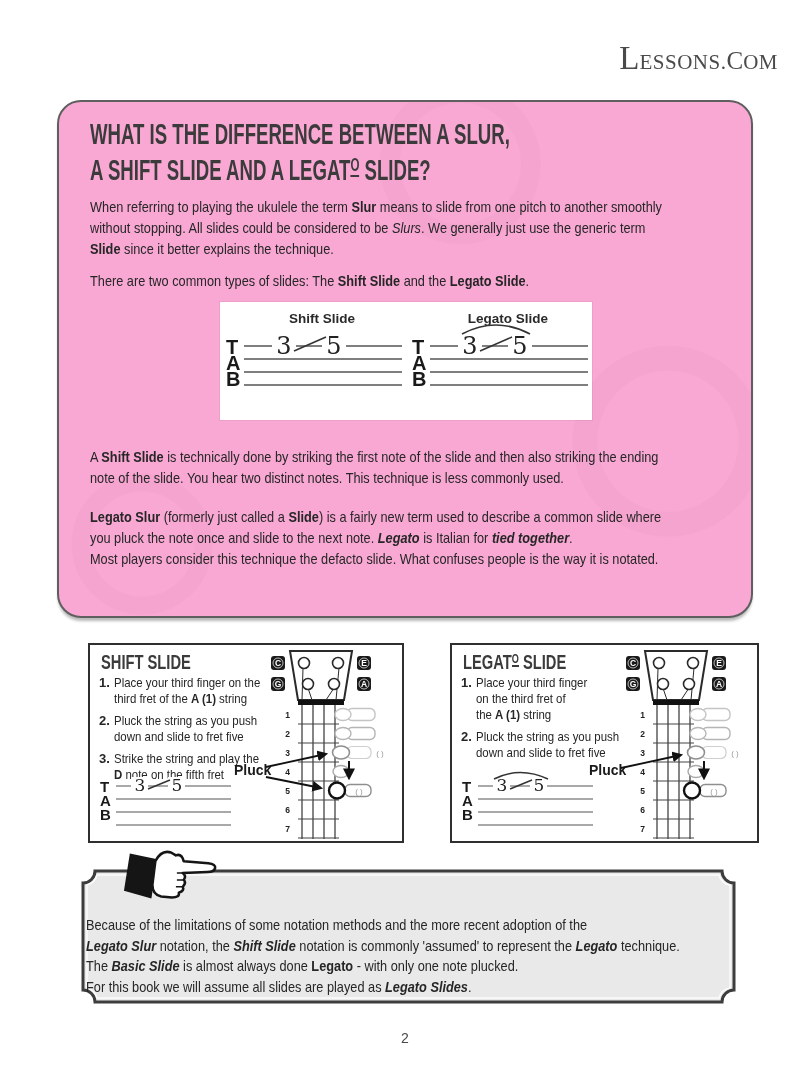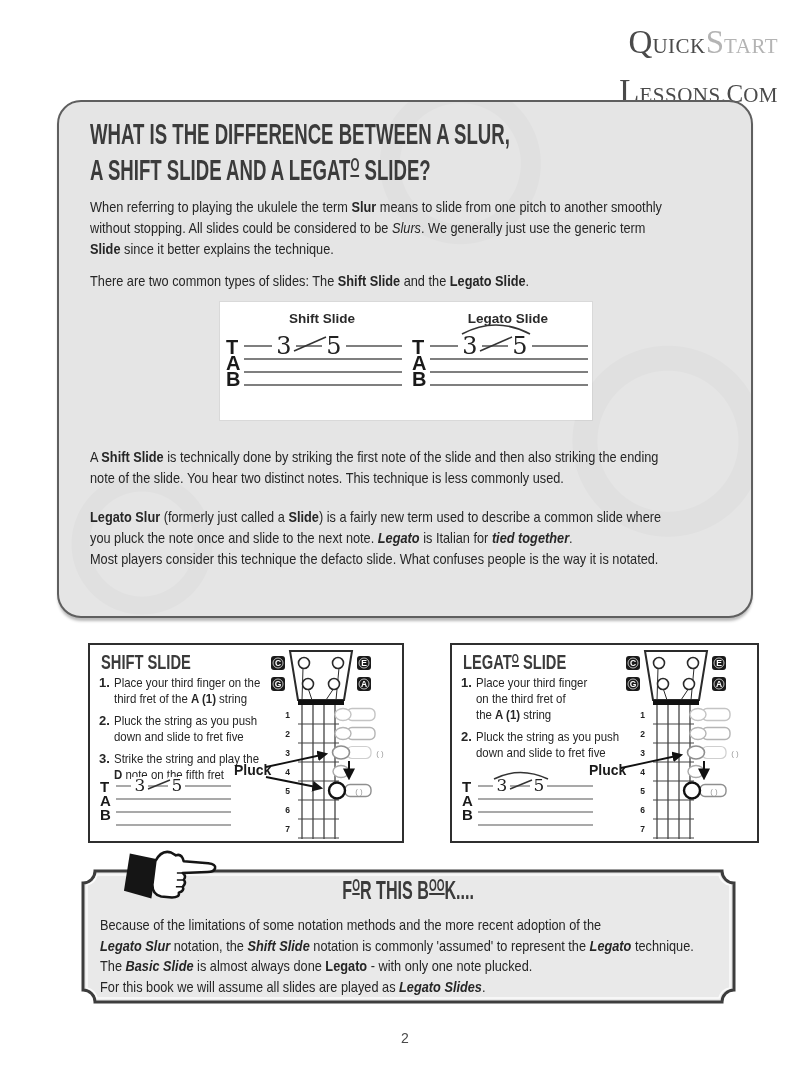--- a/index.html
+++ b/index.html
@@ -28,21 +28,21 @@
   .copy{font-size:15px;line-height:21px;transform:scaleX(0.85);transform-origin:0 0;
         white-space:nowrap;color:#262626;}
   .b{font-weight:bold;}
   .i{font-style:italic;}
   .bi{font-weight:bold;font-style:italic;}
   .uo{display:inline-block;font-size:62%;vertical-align:0.48em;
       border-bottom:2px solid currentColor;padding-bottom:0px;line-height:1;}
 
   
   .main-card{position:absolute;left:57px;top:100px;width:692px;height:514px;
-             background:#e5e5e5;border:2px solid #5f5f5f;border-radius:24px;
+             background:#f9a8d4;border:2px solid #5f5f5f;border-radius:24px;
              box-shadow:0 4px 3px -1px rgba(0,0,0,0.28);}
   .main-card::before{content:"";position:absolute;inset:0;border-radius:22px;
      background:
        radial-gradient(circle at 12% 86%, rgba(0,0,0,0) 52px, rgba(0,0,0,0.02) 53px, rgba(0,0,0,0.02) 70px, rgba(0,0,0,0) 71px),
        radial-gradient(circle at 58% 12%, rgba(0,0,0,0) 60px, rgba(0,0,0,0.018) 61px, rgba(0,0,0,0.018) 80px, rgba(0,0,0,0) 81px),
        radial-gradient(circle at 88% 66%, rgba(0,0,0,0) 70px, rgba(0,0,0,0.02) 71px, rgba(0,0,0,0.02) 95px, rgba(0,0,0,0) 96px);
      pointer-events:none;}
   .mc-title{position:absolute;left:31px;top:14px;}
   .mc-p1{position:absolute;left:31px;top:94px;}
   .mc-p2{position:absolute;left:31px;top:168px;}
@@ -62,38 +62,37 @@
   .step-text{font-size:13px;line-height:16px;transform:scaleX(0.88);transform-origin:0 0;white-space:nowrap;}
   .mini-tab{position:absolute;left:8px;top:120px;}
   .fret-diagram{position:absolute;top:3px;}
   .step-box.shift .fret-diagram{left:124px;}
   .step-box.legato .fret-diagram{left:117px;}
 
   
   .plaque-wrap{position:absolute;left:80px;top:868px;width:657px;height:137px;}
   .plaque-border{position:absolute;left:0;top:0;}
   .plaque-title-row{position:absolute;left:0;top:7px;width:657px;text-align:center;}
-  .plaque-lines{position:absolute;left:20px;top:47px;}
+  .plaque-lines{position:absolute;left:6px;top:47px;}
   .plaque-line{font-size:15px;line-height:20.5px;transform:scaleX(0.85);transform-origin:0 0;white-space:nowrap;}
   .hand-icon{position:absolute;left:122px;top:845px;z-index:3;}
 
   .page-number{position:absolute;left:0;top:1030px;width:810px;text-align:center;
                font-size:14px;color:#4a4a4a;}
 
   
   svg text{font-family:"Liberation Sans",sans-serif;}
   .tabnum{font-family:"DejaVu Serif",serif;}
 </style>
 </head>
 <body>
 
 <div class="page">
 
   <div class="logo">
-    <span class="row"><span class="lg-big dk">Q</span><span class="lg-sm dk">UICK</span><span class="lg-big lt">S</span><span class="lg-sm lt">TART</span></span>
     <span class="row row2"><span class="lg-big dk">L</span><span class="lg-sm dk">ESSONS.</span><span class="lg-med dk">C</span><span class="lg-sm dk">OM</span></span>
   </div>
 
   <div class="main-card">
     <div class="mc-title">
       <span class="cond main-title-line">WHAT IS THE DIFFERENCE BETWEEN A SLUR,</span>
       <span class="cond main-title-line"><span>A SHIFT SLIDE AND A LEGAT</span><span class="uo">O</span><span> SLIDE?</span></span>
     </div>
     <div class="copy mc-p1"><span>When referring to playing the ukulele the term </span><span class="b">Slur</span><span> means to slide from one pitch to another smoothly</span><br><span>without stopping. All slides could be considered to be </span><span class="i">Slurs</span><span>. We generally just use the generic term</span><br><span class="b">Slide</span><span> since it better explains the technique.</span></div>
     <div class="copy mc-p2"><span>There are two common types of slides: The </span><span class="b">Shift Slide</span><span> and the </span><span class="b">Legato Slide</span><span>.</span></div>
@@ -344,23 +343,20 @@
       <text x="20" y="127" font-size="14" font-weight="bold" fill="#1a1a1a">Pluck</text>
       <line x1="52" y1="120" x2="112" y2="107" stroke="#111" stroke-width="1.8" marker-end="url(#arwL)"></line>
     </svg>
   </div>
 
   <div class="plaque-wrap">
     <svg class="plaque-border" width="657" height="137" viewBox="0 0 657 137">
       <path d="M15,3 H642 A12,12 0 0 0 654,15 V122 A12,12 0 0 0 642,134 H15 A12,12 0 0 0 3,122 V15 A12,12 0 0 0 15,3 Z" fill="#e9e9e9" stroke="#3d3d3d" stroke-width="3"></path>
       <path d="M17,7 H639 A14,14 0 0 0 650,17 V120 A14,14 0 0 0 639,130 H17 A14,14 0 0 0 7,120 V17 A14,14 0 0 0 17,7 Z" fill="none" stroke="#fbfbfb" stroke-width="1.6"></path>
     </svg>
-    <div class="plaque-title-row">
-      <span class="cond plaque-title"><span>F</span><span class="uo">O</span><span>R THIS B</span><span class="uo">OO</span><span>K....</span></span>
-    </div>
     <div class="plaque-lines">
       <div class="plaque-line"><span>Because of the limitations of some notation methods and the more recent adoption of the</span></div>
       <div class="plaque-line"><span class="bi">Legato Slur</span><span> notation, the </span><span class="bi">Shift Slide</span><span> notation is commonly 'assumed' to represent the </span><span class="bi">Legato</span><span> technique.</span></div>
       <div class="plaque-line"><span>The </span><span class="bi">Basic Slide</span><span> is almost always done </span><span class="b">Legato</span><span> - with only one note plucked.</span></div>
       <div class="plaque-line"><span>For this book we will assume all slides are played as </span><span class="bi">Legato Slides</span><span>.</span></div>
     </div>
   </div>
 
   <svg class="hand-icon" width="98" height="62" viewBox="0 0 100 62">
     <polygon points="8,8 36,14 30,54 2,46" fill="#151515"></polygon>

